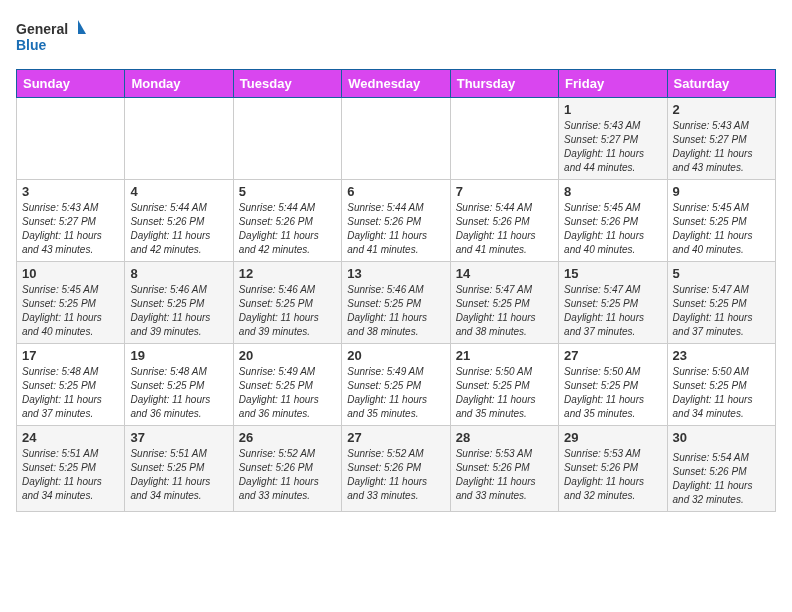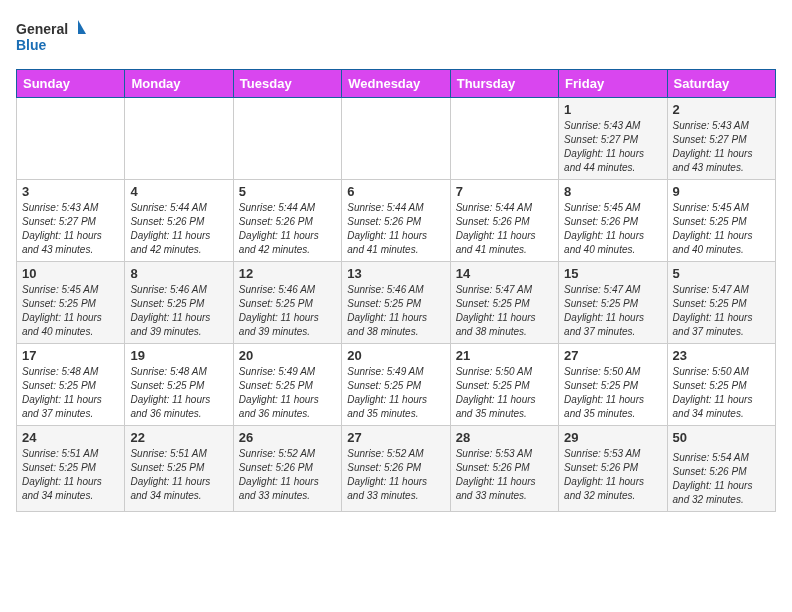--- a/index.html
+++ b/index.html
@@ -290,21 +290,21 @@
       </tr>
       <tr class="row5">
         <td>
           <span class="day-num">24</span>
           <div class="day-info" style="white-space: pre-line;">Sunrise: 5:51 AM
 Sunset: 5:25 PM
 Daylight: 11 hours
 and 34 minutes.</div>
         </td>
         <td>
-          <span class="day-num">22</span>
+          <span class="day-num">37</span>
           <div class="day-info" style="white-space: pre-line;">Sunrise: 5:51 AM
 Sunset: 5:25 PM
 Daylight: 11 hours
 and 34 minutes.</div>
         </td>
         <td>
           <span class="day-num">26</span>
           <div class="day-info" style="white-space: pre-line;">Sunrise: 5:52 AM
 Sunset: 5:26 PM
 Daylight: 11 hours
@@ -325,21 +325,21 @@
 and 33 minutes.</div>
         </td>
         <td>
           <span class="day-num">29</span>
           <div class="day-info" style="white-space: pre-line;">Sunrise: 5:53 AM
 Sunset: 5:26 PM
 Daylight: 11 hours
 and 32 minutes.</div>
         </td>
         <td>
-          <span class="day-num">50</span>
+          <span class="day-num">30</span>
           <div class="day-info" style="white-space: pre-line; margin-top: 6px;">Sunrise: 5:54 AM
 Sunset: 5:26 PM
 Daylight: 11 hours
 and 32 minutes.</div>
         </td>
       </tr>
     </tbody>
 </table>
 
 </body></html>

